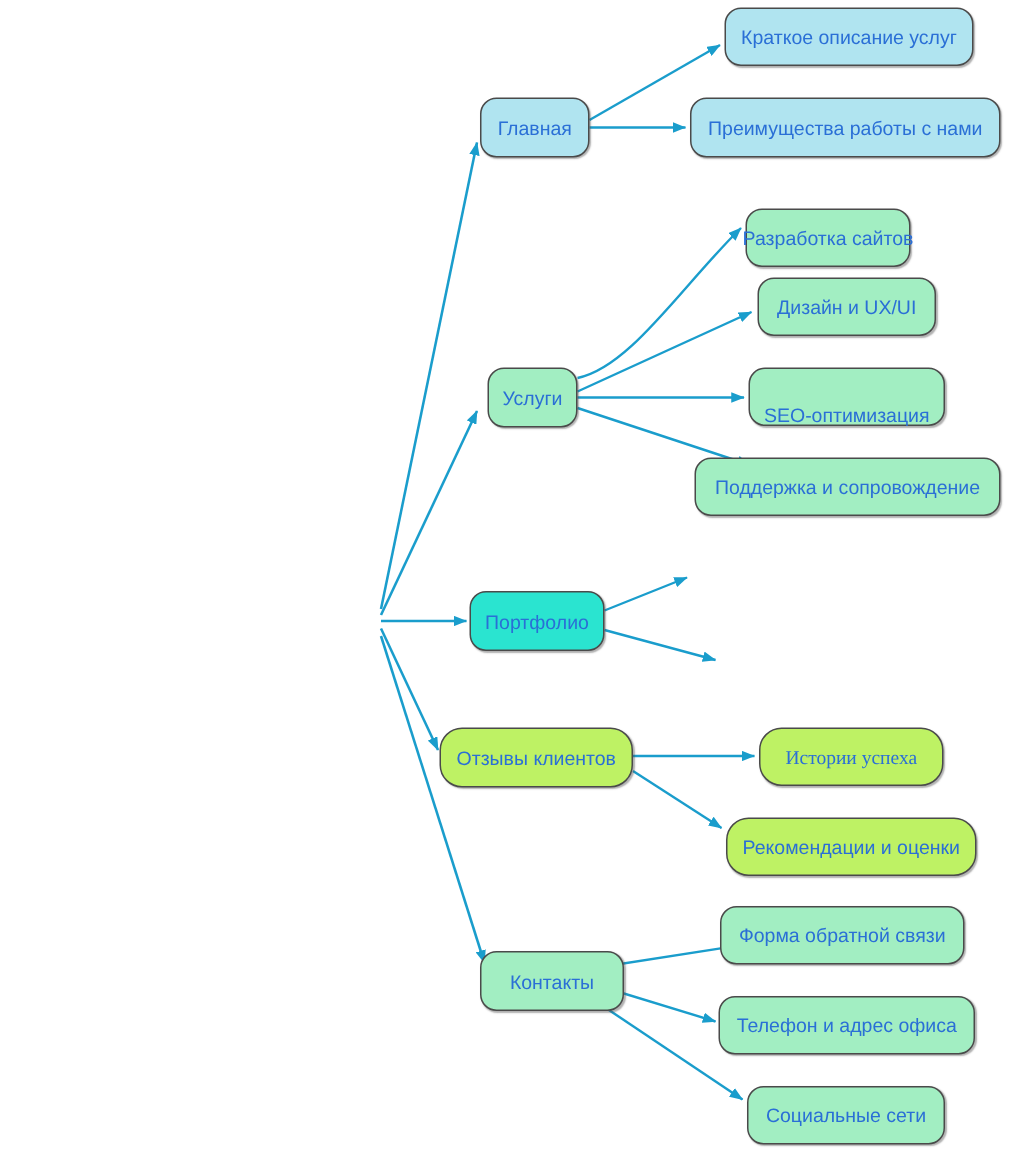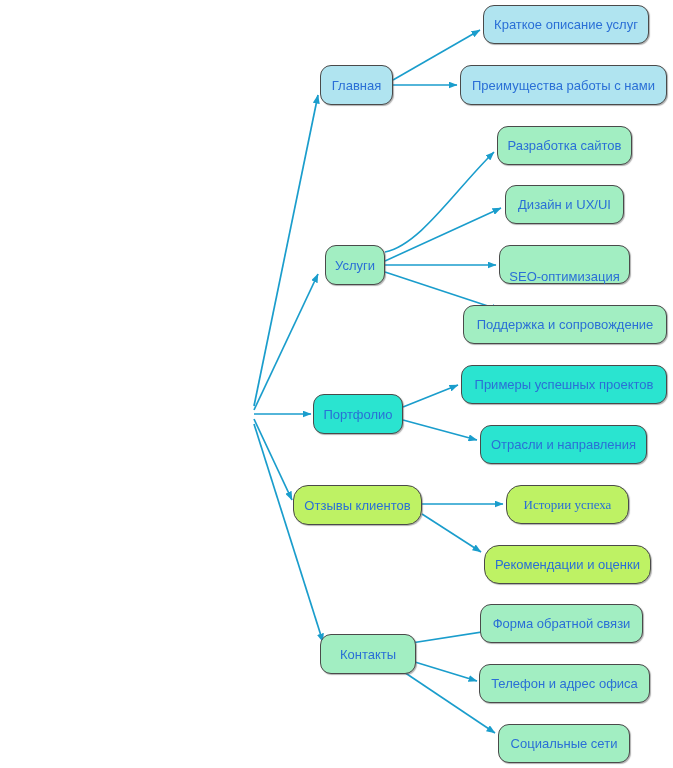--- a/index.html
+++ b/index.html
@@ -105,41 +105,35 @@
   <div class="node n-cyan-a" style="left:483px; top:5px; width:166px; height:39px;">
     <span class="node-label">Краткое описание услуг</span>
   </div>
   <div class="node n-cyan-a" style="left:460px; top:65px; width:207px; height:40px;">
     <span class="node-label">Преимущества работы с нами</span>
   </div>
 
   <div class="node n-green" style="left:325px; top:245px; width:60px; height:40px;">
     <span class="node-label">Услуги</span>
   </div>
-  <div class="node n-green" style="left:497px; top:126px; width:135px; height:39px;">
+  <div class="node n-green" style="left:497px; top:139px; width:110px; height:39px;">
     <span class="node-label">Разработка сайтов</span>
   </div>
   <div class="node n-green" style="left:505px; top:185px; width:119px; height:39px;">
     <span class="node-label">Дизайн и UX/UI</span>
   </div>
   <div class="node n-green" style="left:499px; top:245px; width:131px; height:39px;align-items:flex-end;">
     <span class="node-label">SEO-оптимизация</span>
   </div>
   <div class="node n-green" style="left:463px; top:305px; width:204px; height:39px;">
     <span class="node-label">Поддержка и сопровождение</span>
   </div>
 
   <div class="node n-turq" style="left:313px; top:394px; width:90px; height:40px;">
     <span class="node-label">Портфолио</span>
-  </div>
-  <div class="node n-turq" style="left:461px; top:365px; width:206px; height:39px;">
-    <span class="node-label">Примеры успешных проектов</span>
-  </div>
-  <div class="node n-turq" style="left:480px; top:425px; width:167px; height:39px;">
-    <span class="node-label">Отрасли и направления</span>
   </div>
 
   <div class="node n-cyan-b" style="left:293px; top:485px; width:129px; height:40px;">
     <span class="node-label">Отзывы клиентов</span>
   </div>
   <div class="node n-cyan-b" style="left:506px; top:485px; width:123px; height:39px;font-family:Liberation Serif, serif;">
     <span class="node-label">Истории успеха</span>
   </div>
   <div class="node n-cyan-b" style="left:484px; top:545px; width:167px; height:39px;">
     <span class="node-label">Рекомендации и оценки</span>

